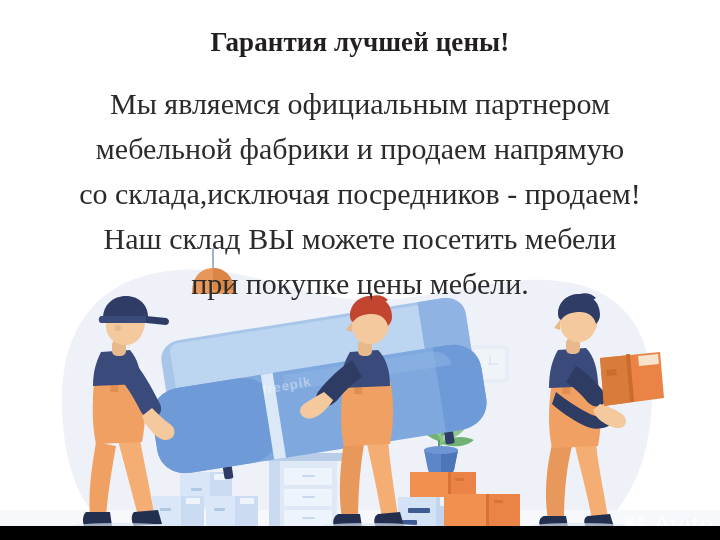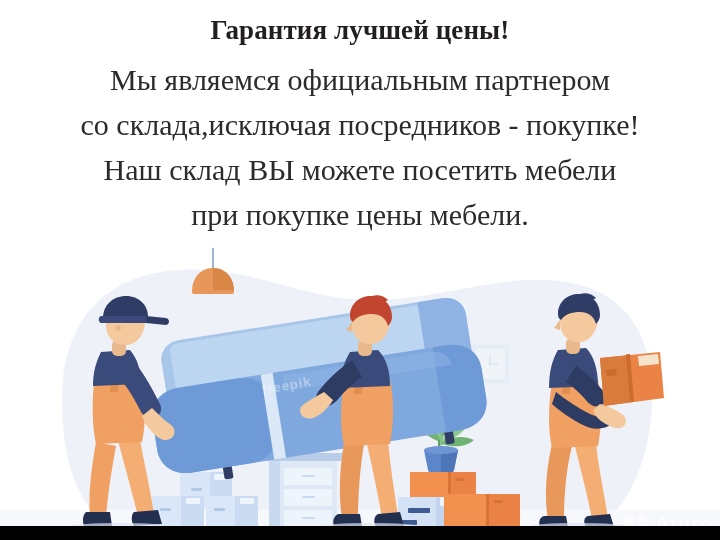--- a/index.html
+++ b/index.html
@@ -21,21 +21,21 @@
   .text-block {
     position: absolute;
     left: 0;
     top: 0;
     width: 720px;
     z-index: 40;
     text-align: center;
     pointer-events: none;
   }
   .headline {
-    margin: 0;
+    margin: 12px;
     padding: 14px 0 0 0;
     font-size: 27px;
     font-weight: bold;
     color: #231f20;
     letter-spacing: 0.1px;
     line-height: 1.25;
   }
   .body-lines {
     margin: 0;
     padding: 9px 0 0 0;
@@ -330,21 +330,22 @@
       </g>
     </svg>
   </div>
 
   <div class="sofa-wm">freepik</div>
 
   <div class="text-block">
     <h1 class="headline">Гарантия лучшей цены!</h1>
     <ul class="body-lines">
       <li>Мы являемся официальным партнером</li>
-      <li>со склада,исключая посредников - покупке!</li>
+      <li>мебельной фабрики и продаем напрямую</li>
+      <li>со склада,исключая посредников - продаем!</li>
       <li>Наш склад ВЫ можете посетить мебели</li>
       <li>при покупке цены мебели.</li>
     </ul>
   </div>
 
   <div class="watermark">
     <svg class="wm-dots" width="26" height="22" viewBox="0 0 26 22">
       <circle cx="6" cy="6" r="5" fill="#ffffff" opacity="0.85"></circle>
       <circle cx="18.5" cy="4.5" r="3.5" fill="#ffffff" opacity="0.85"></circle>
       <circle cx="7" cy="17" r="4.5" fill="#ffffff" opacity="0.85"></circle>

